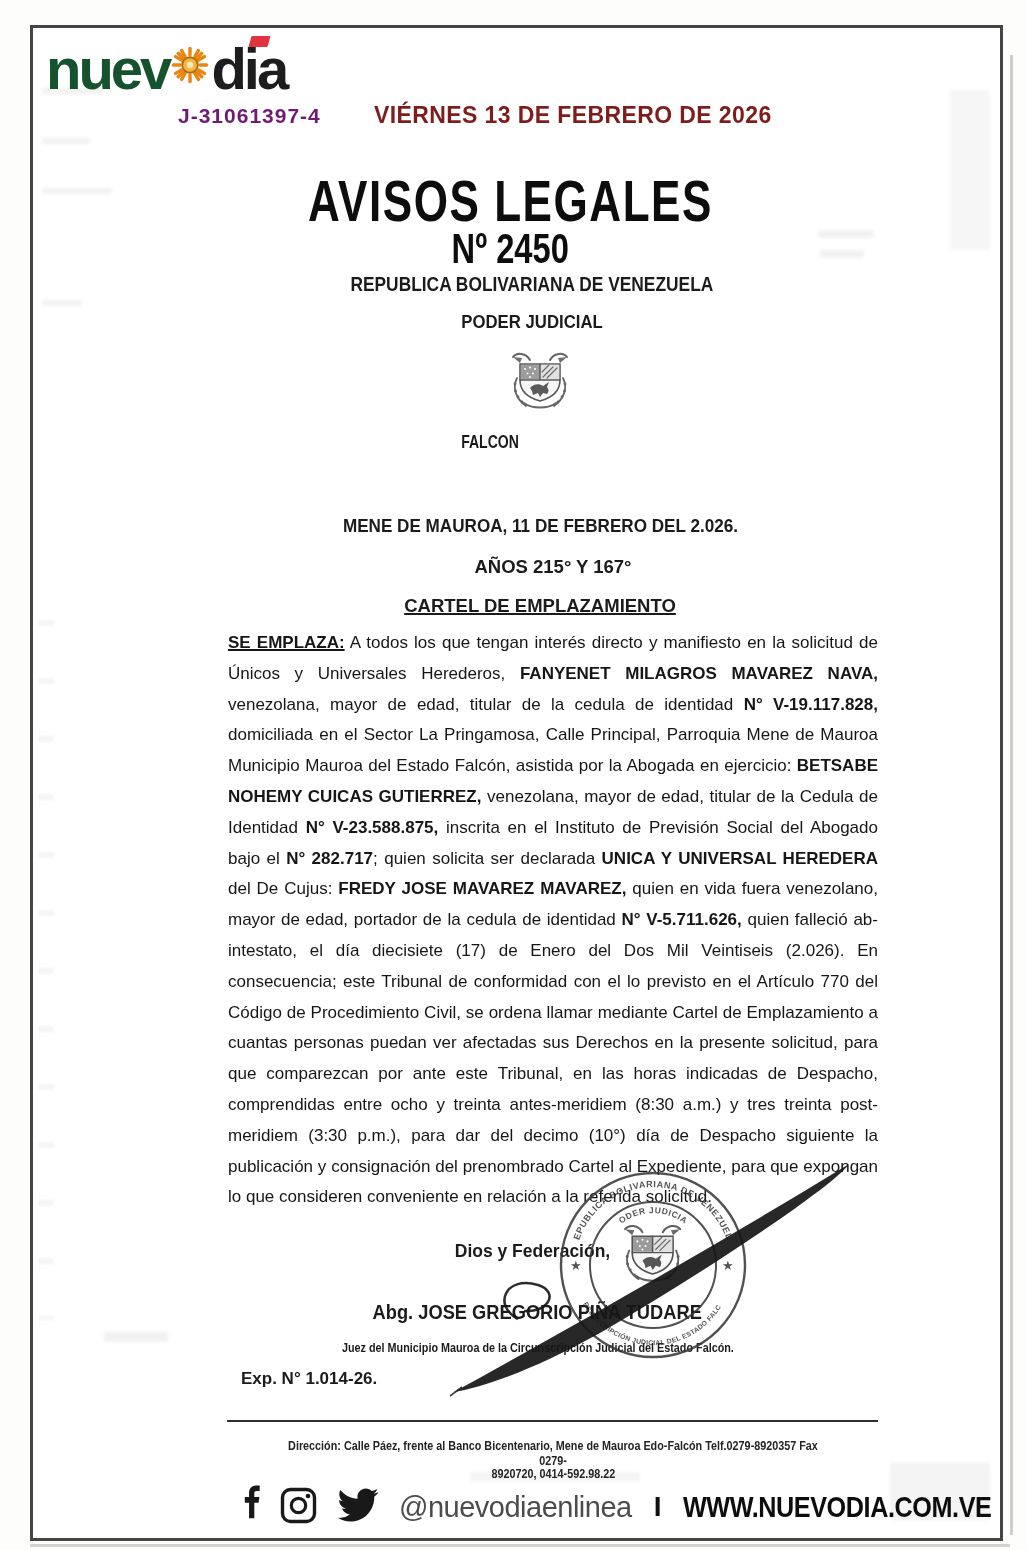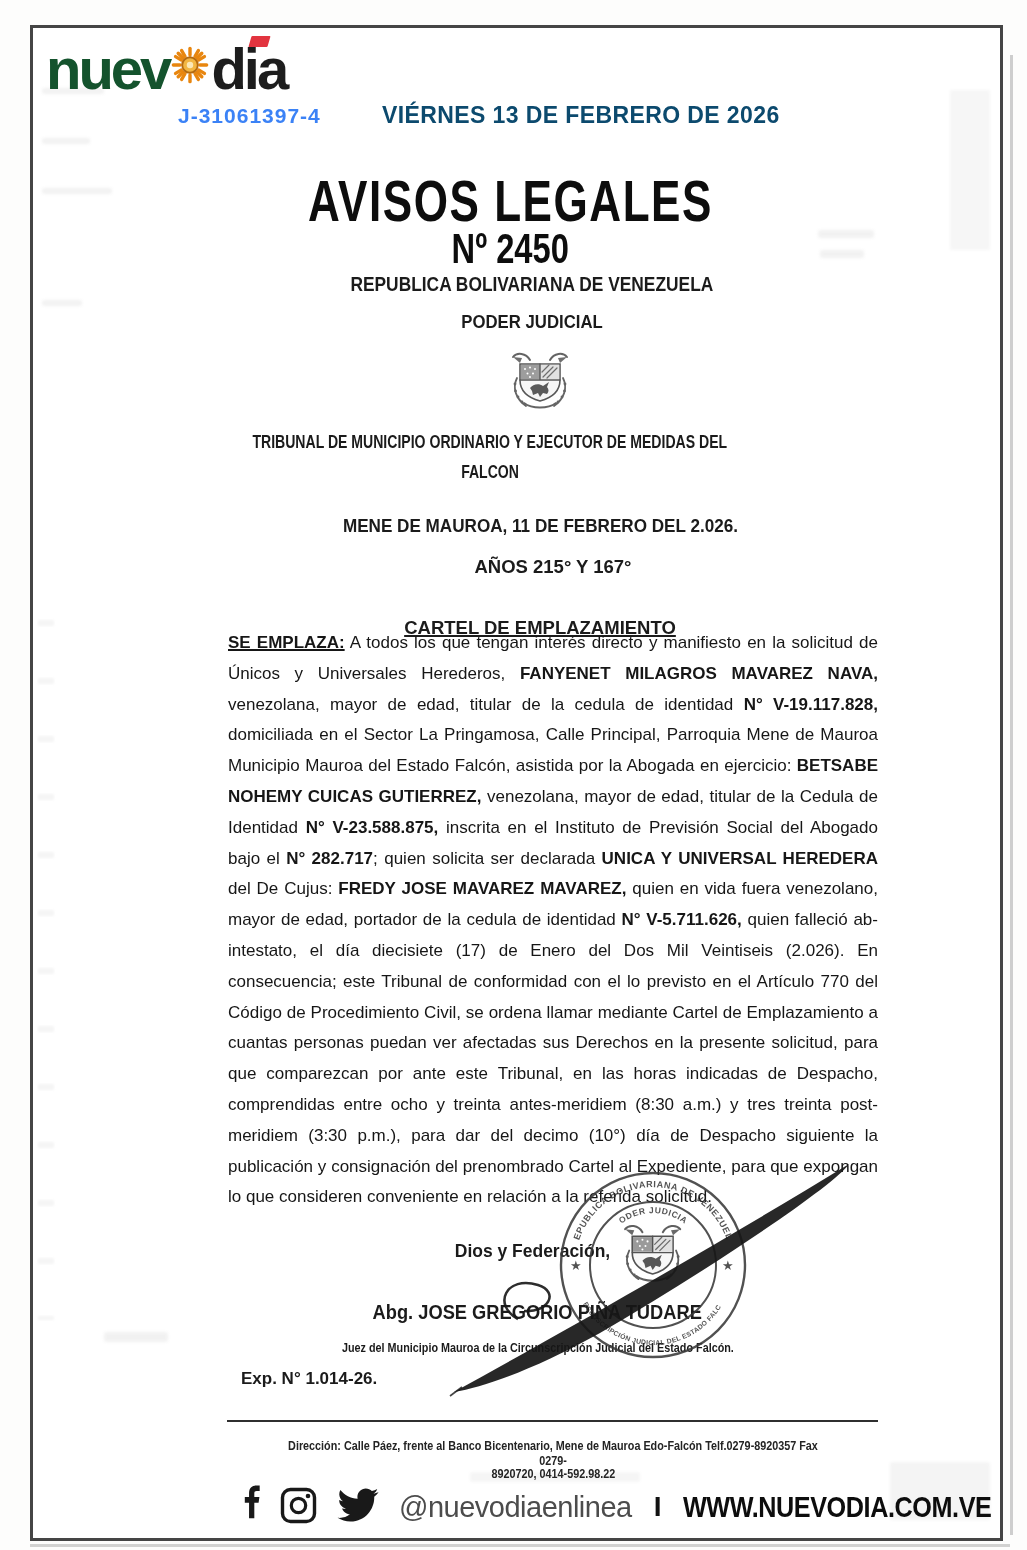--- a/index.html
+++ b/index.html
@@ -13,42 +13,42 @@
   .b{font-weight:700;}
   .u{text-decoration:underline;text-decoration-thickness:2px;}
 
   
   .logo{left:46px;top:40px;display:flex;align-items:flex-start;line-height:1;}
   .logo .w1{font-size:58px;font-weight:700;letter-spacing:-3px;color:#14532d;}
   .logo .w2{font-size:58px;font-weight:700;letter-spacing:-3px;color:#1d1d1d;position:relative;}
   .logo .acc{position:absolute;left:39px;top:-4px;width:19px;height:11px;background:#E2343F;
              transform:skewX(-16deg);border-radius:1px;}
   .sunwrap{margin:6px 2px 0 2px;}
-  .jnum{left:178px;top:104px;font-size:21px;font-weight:600;letter-spacing:1px;color:#3b82f6;}
-  .dateline{left:374px;top:102px;font-size:23px;font-weight:700;color:#0c4a6e;letter-spacing:.4px;margin-left:8px;}
+  .jnum{left:178px;top:104px;font-size:21px;font-weight:600;letter-spacing:1px;color:#701a75;}
+  .dateline{left:374px;top:102px;font-size:23px;font-weight:700;color:#7f1d1d;letter-spacing:.4px;}
   .pub{left:785px;top:27px;width:222px;height:55px;background:#EF9124;
        display:flex;align-items:center;justify-content:center;}
   .pub span{font-size:39px;font-weight:700;color:#1f160b;transform:scaleX(.76);letter-spacing:.5px;}
 
   
   .avisos{left:140px;top:167px;width:740px;}
   .avisos span{font-size:58px;font-weight:700;letter-spacing:2px;transform:scaleX(.76);color:#0d0d0d;}
   .numero{left:140px;top:224px;width:740px;}
   .numero span{font-size:43px;font-weight:700;transform:scaleX(.76);color:#0d0d0d;}
   .republica{left:182px;top:273px;width:700px;}
   .republica span{font-size:19.5px;font-weight:700;transform:scaleX(.89);}
   .poder{left:182px;top:312px;width:700px;}
   .poder span{font-size:18px;font-weight:700;transform:scaleX(.93);}
   .toparms{left:508px;top:350px;opacity:.85;}
   .court{left:160px;top:427px;width:660px;line-height:29px;}
   .court div span{font-size:19px;font-weight:700;transform:scaleX(.74);}
   .mene{left:190px;top:515px;width:700px;}
   .mene span{font-size:19px;font-weight:700;transform:scaleX(.9);}
   .anos{left:228px;top:556px;width:650px;font-size:18.5px;font-weight:700;}
-  .cartel{left:215px;top:617px;width:650px;}
+  .cartel{left:215px;top:595px;width:650px;}
   .cartel span{font-size:18.5px;font-weight:700;text-decoration:underline;text-decoration-thickness:2px;}
 
   
   .bodytxt{left:228px;top:628px;width:650px;font-size:17px;line-height:30.8px;
            text-align:justify;color:#161616;}
 
   
   .dios{left:207px;top:1240px;width:650px;}
   .dios span{font-size:19px;font-weight:700;transform:scaleX(.92);}
   .abg{left:187px;top:1300px;width:700px;}
@@ -169,21 +169,20 @@
   <div class="abs ctr republica"><span class="ib">REPUBLICA BOLIVARIANA DE VENEZUELA</span></div>
   <div class="abs ctr poder"><span class="ib">PODER JUDICIAL</span></div>
 
   <div class="abs toparms">
     <svg width="64" height="62" viewBox="0 0 64 62">
         <use href="#vz-arms" xlink:href="#vz-arms"></use>
       </svg>
   </div>
 
   <div class="abs ctr court">
-    <div><span class="ib">TRIBUNAL DE MUNICIPIO ORDINARIO Y EJECUTOR DE MEDIDAS DEL</span></div>
     <div><span class="ib">FALCON</span></div>
   </div>
   <div class="abs ctr mene"><span class="ib">MENE DE MAUROA, 11 DE FEBRERO DEL 2.026.</span></div>
   <div class="abs ctr anos">AÑOS 215° Y 167°</div>
   <div class="abs ctr cartel"><span class="ib">CARTEL DE EMPLAZAMIENTO</span></div>
 
   <div class="abs bodytxt"><span class="b u">SE EMPLAZA:</span><span> A todos los que tengan interés directo y manifiesto en la solicitud de Únicos y Universales Herederos, </span><span class="b">FANYENET MILAGROS MAVAREZ NAVA,</span><span> venezolana, mayor de edad, titular de la cedula de identidad </span><span class="b">N° V-19.117.828,</span><span> domiciliada en el Sector La Pringamosa, Calle Principal, Parroquia Mene de Mauroa Municipio Mauroa del Estado Falcón, asistida por la Abogada en ejercicio: </span><span class="b">BETSABE NOHEMY CUICAS GUTIERREZ,</span><span> venezolana, mayor de edad, titular de la Cedula de Identidad </span><span class="b">N° V-23.588.875,</span><span> inscrita en el Instituto de Previsión Social del Abogado bajo el </span><span class="b">N° 282.717</span><span>; quien solicita ser declarada </span><span class="b">UNICA Y UNIVERSAL HEREDERA</span><span> del De Cujus: </span><span class="b">FREDY JOSE MAVAREZ MAVAREZ,</span><span> quien en vida fuera venezolano, mayor de edad, portador de la cedula de identidad </span><span class="b">N° V-5.711.626,</span><span> quien falleció ab-intestato, el día diecisiete (17) de Enero del Dos Mil Veintiseis (2.026). En consecuencia; este Tribunal de conformidad con el lo previsto en el Artículo 770 del Código de Procedimiento Civil, se ordena llamar mediante Cartel de Emplazamiento a cuantas personas puedan ver afectadas sus Derechos en la presente solicitud, para que comparezcan por ante este Tribunal, en las horas indicadas de Despacho, comprendidas entre ocho y treinta antes-meridiem (8:30 a.m.) y tres treinta post-meridiem (3:30 p.m.), para dar del decimo (10°) día de Despacho siguiente la publicación y consignación del prenombrado Cartel al Expediente, para que expongan lo que consideren conveniente en relación a la referida solicitud.</span></div>
 
   <div class="abs ctr dios"><span class="ib">Dios y Federación,</span></div>
   <div class="abs ctr abg"><span class="ib">Abg. JOSE GREGORIO PIÑA TUDARE</span></div>

